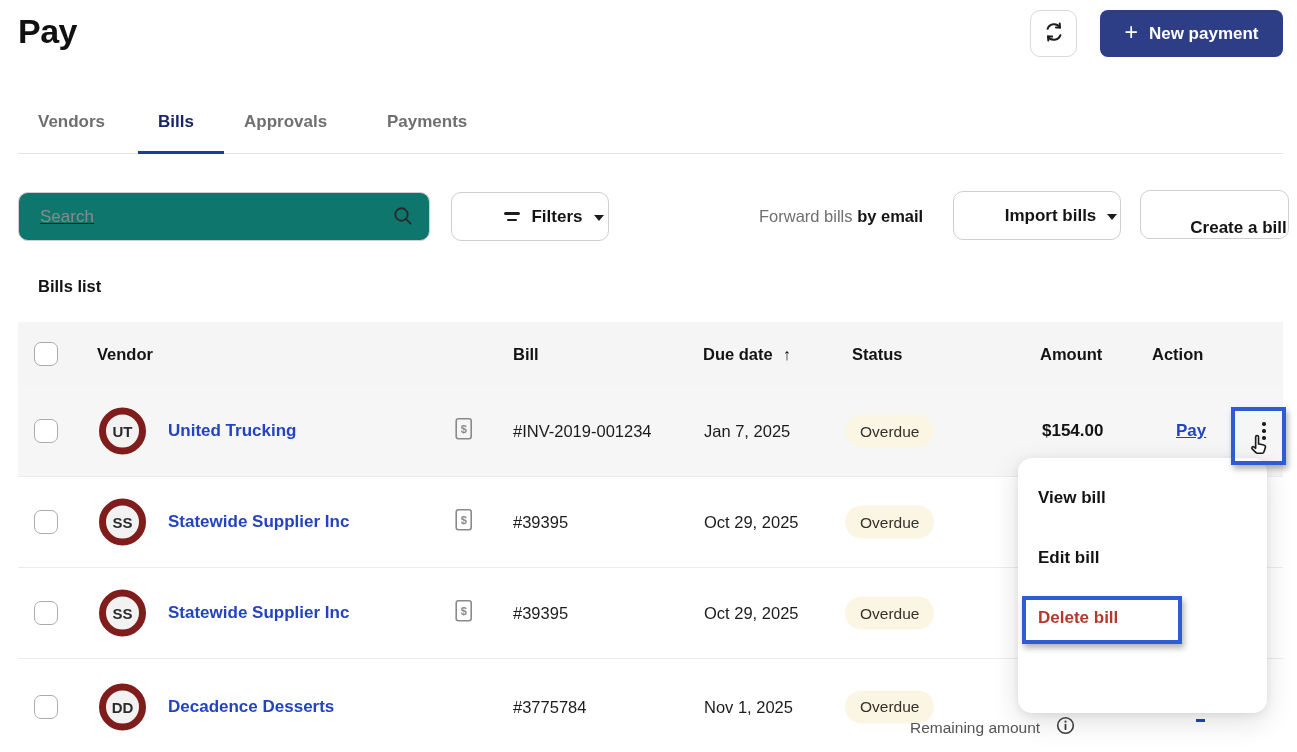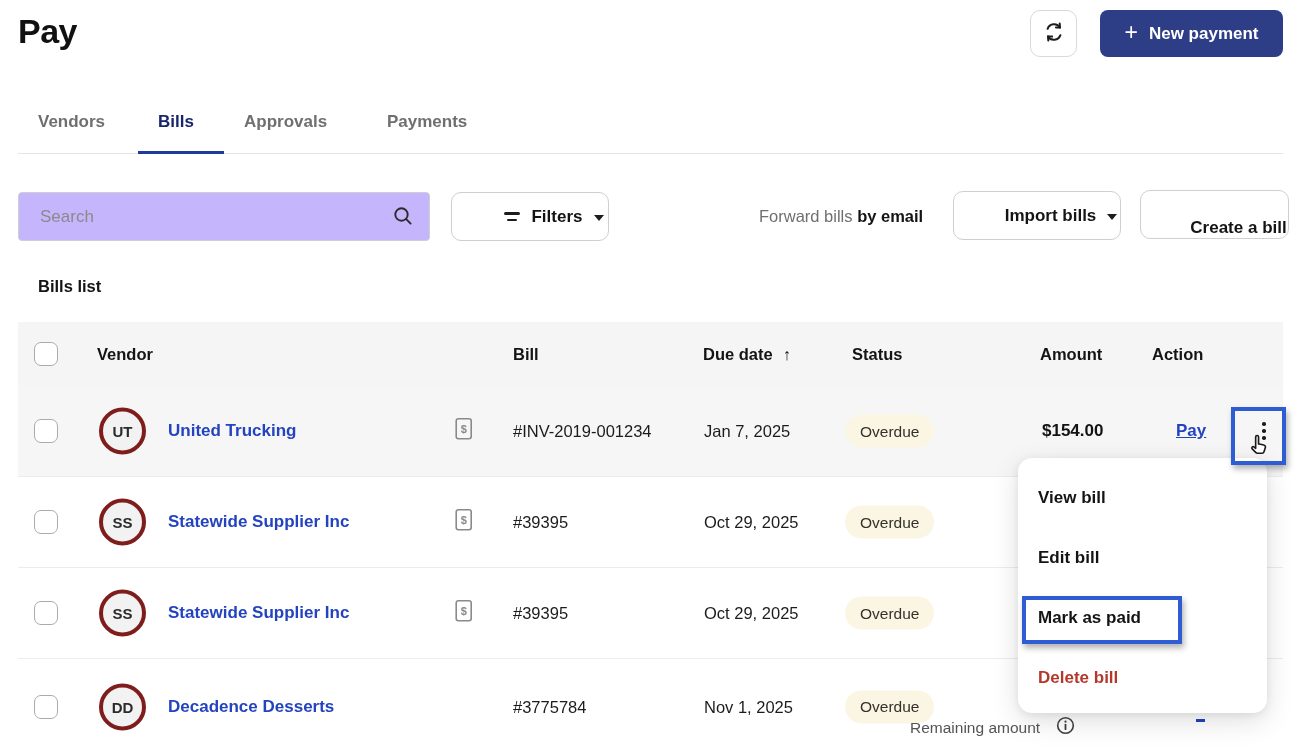--- a/index.html
+++ b/index.html
@@ -25,22 +25,22 @@
 
   
   .tab { top:112px; font-size:17px; font-weight:700; color:#6f6f6f; cursor:pointer; }
   .tab.active { color:#18256d; }
   .tabs-rule { left:18px; top:153px; width:1265px; height:1px; background:#e4e4e4; }
   .tab-underline { left:138px; top:151px; width:86px; height:3px; background:#1e3a9f; }
 
   
   .search-wrap { left:18px; top:192px; width:412px; height:49px; }
   .search-input {
-    width:100%; height:100%; border:1px solid #cfcfcf; border-radius:4px; background:#c4b5fd;
-    font-size:17px; color:#1a1a1a; padding:0 52px 0 21px; font-family:inherit; outline:none;
+    width:100%; height:100%; border:1px solid #cfcfcf; border-radius:10px; background:#0f766e;
+    font-size:17px; color:#1a1a1a; padding:0 52px 0 21px; font-family:inherit; outline:none;text-decoration:underline;
   }
   .search-input::placeholder { color:#8a8a8a; }
   .search-icon { position:absolute; right:16px; top:13px; }
   .outline-btn {
     height:49px; background:#fff; border:1px solid #cfcfcf; border-radius:10px;
     display:flex; align-items:center; justify-content:center; gap:11px;
     font-size:17px; font-weight:700; color:#141414; cursor:pointer; font-family:inherit;padding-left:48px;
   }
   .filters-btn { left:451px; top:192px; width:158px; }
   .import-btn  { left:953px; top:191px; width:168px;align-items:center; }
@@ -61,21 +61,21 @@
     position:absolute; width:24px; height:24px; border:1.5px solid #ababab; border-radius:7px; background:#fff; cursor:pointer;
     top:50%; transform:translateY(-50%); left:16px;
   }
 
   .rows { left:18px; top:386px; width:1265px; }
   .row { position:relative; width:1265px; height:91px; background:#fff; border-bottom:1px solid #ececec; }
   .row.hovered { background:#f6f6f7; }
   .row:last-child { border-bottom:none; height:95px; }
   .cell { position:absolute; top:50%; transform:translateY(-50%); white-space:nowrap; }
   .avatar {
-    left:81px; width:47px; height:47px; border-radius:50%; background:#f2f2f2; border:4px solid #7f1d1d;
+    left:81px; width:47px; height:47px; border-radius:50%; background:#f2f2f2; border:7px solid #7f1d1d;
     display:flex; align-items:center; justify-content:center; font-size:15px; font-weight:700; color:#2b2b2b;
   }
   .vendor-link { left:150px; font-size:17px; font-weight:700; color:#2343c0; cursor:pointer; }
   .bill-icon { left:437px; }
   .bill-no { left:495px; font-size:16.5px; color:#1c1c1c; }
   .due { left:686px; font-size:16.5px; color:#1c1c1c; }
   .badge {
     left:827px; height:33px; padding:0 15px; border-radius:17px; background:#fbf6e4;
     display:flex; align-items:center; font-size:15.5px; color:#33312b;
   }
@@ -238,21 +238,20 @@
       <span class="cell vendor-link">Decadence Desserts</span>
       <span class="cell bill-no">#3775784</span>
       <span class="cell due">Nov 1, 2025</span>
       <span class="cell badge">Overdue</span>
     </div>
   </div>
 
   <div class="abs menu">
     <div class="menu-item">View bill</div>
     <div class="menu-item">Edit bill</div>
-    <div class="menu-item">Mark as paid</div>
     <div class="menu-item danger">Delete bill</div>
   </div>
 
   <div class="abs hl-box hl-kebab"></div>
   <div class="abs hl-box hl-mark"></div>
   <div class="abs cursor-hand">
     <svg width="23" height="25" viewBox="0 0 24 26">
       <path d="M9.5 2.6c.9 0 1.5.7 1.5 1.5v7.4l.7-.1 4.8 1c1 .2 1.7 1 1.7 2 0 .2 0 .5-.1.7l-1.4 4.5c-.3.9-1.1 1.5-2 1.5h-4.9c-.6 0-1.1-.2-1.5-.6l-3.9-4c-.5-.5-.5-1.4 0-1.9.5-.5 1.2-.5 1.7-.1l1.9 1.4V4.1c0-.8.6-1.5 1.5-1.5z" fill="#ffffff" stroke="#1a1a1a" stroke-width="1.7" stroke-linejoin="round"></path>
     </svg>
   </div>

